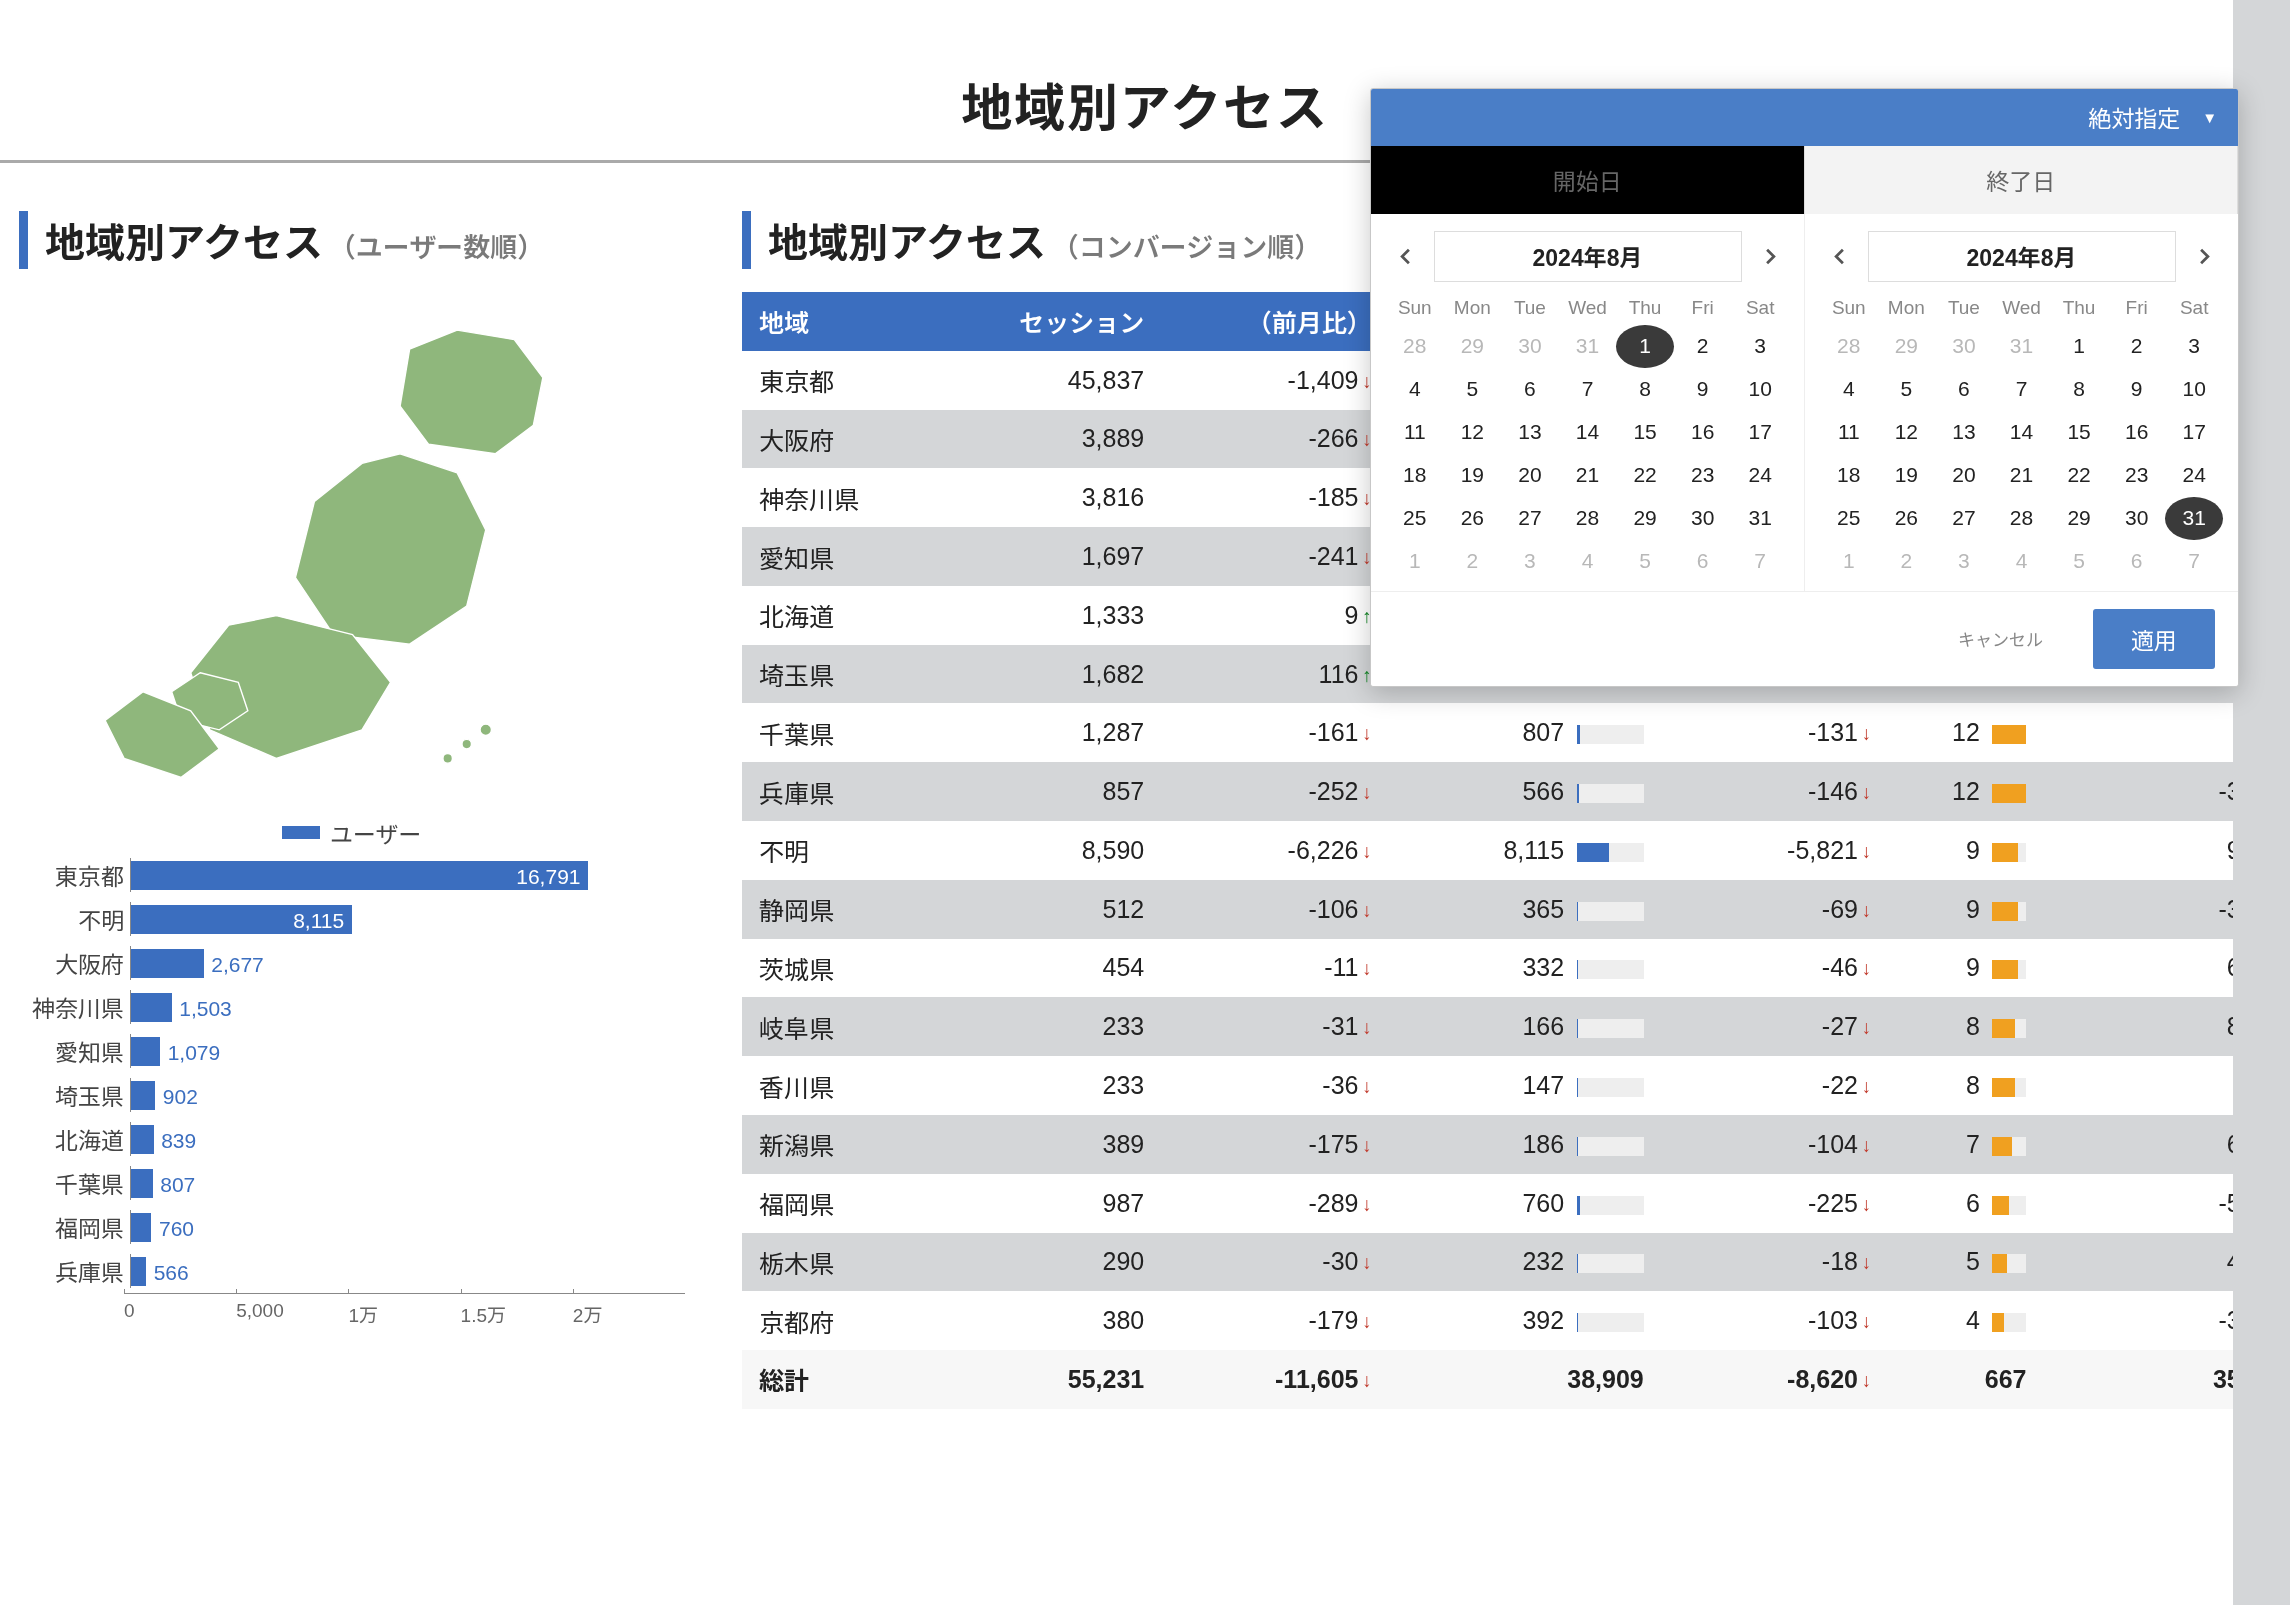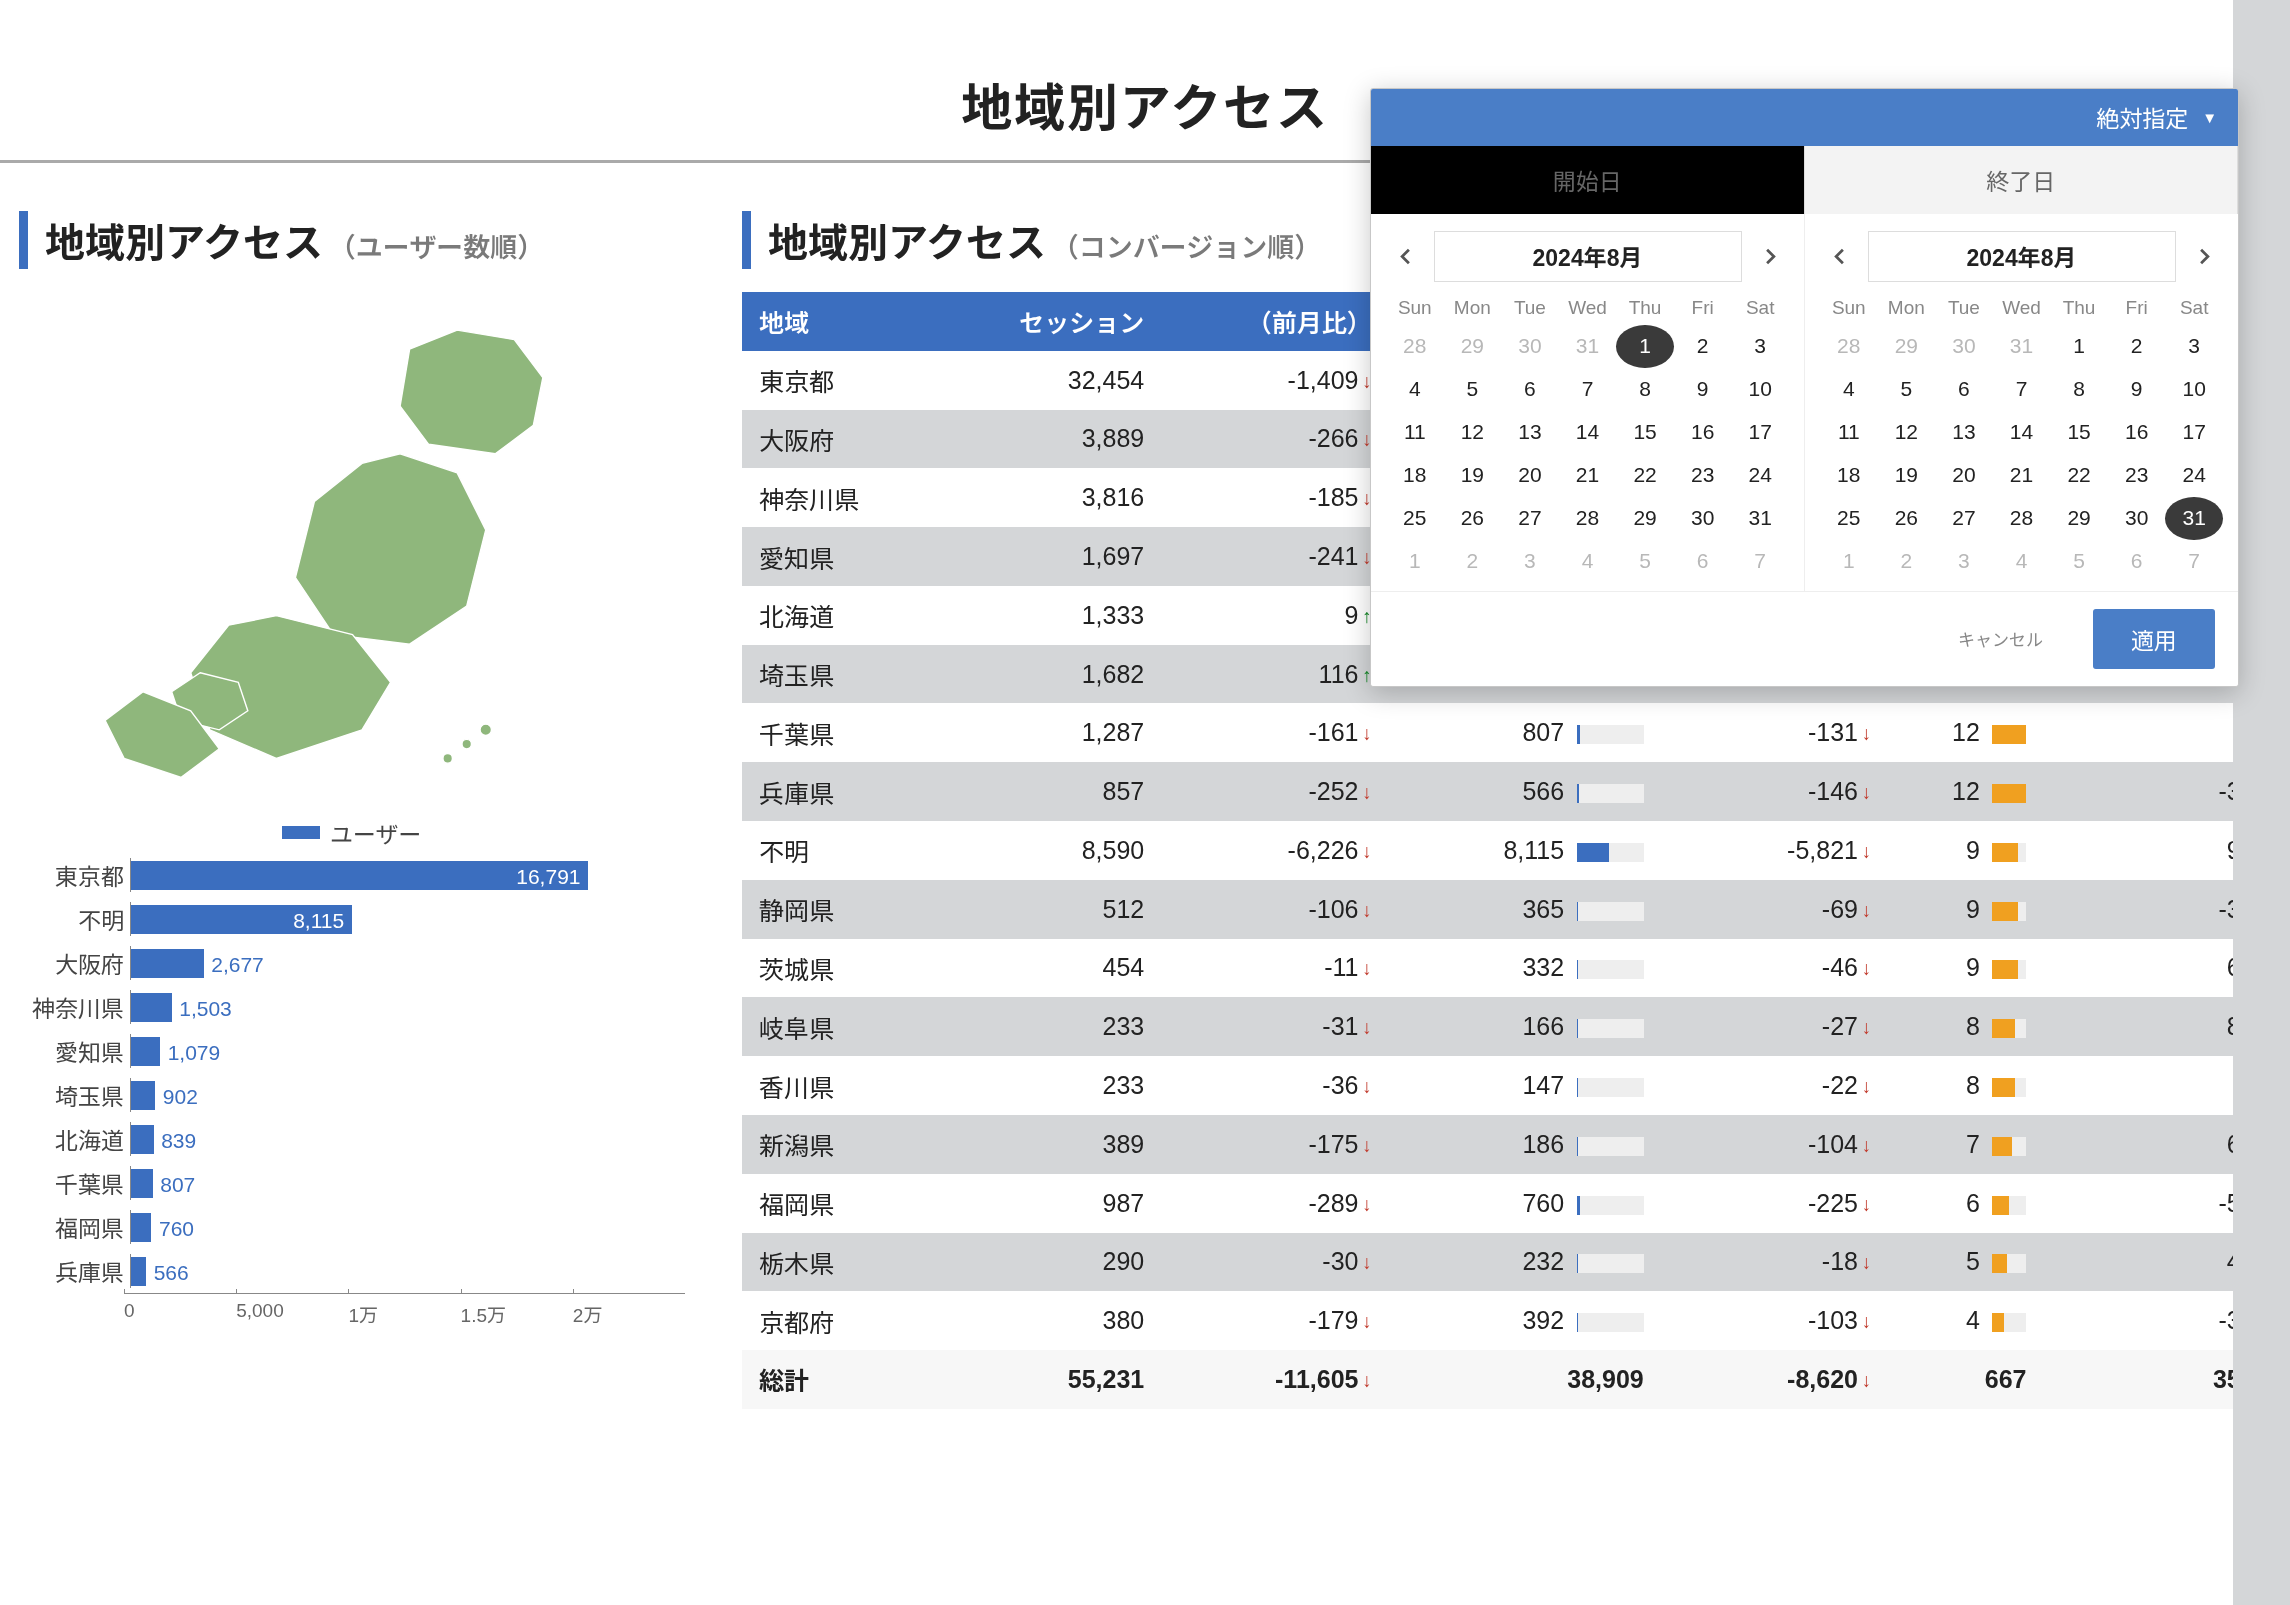--- a/index.html
+++ b/index.html
@@ -44,21 +44,21 @@
   .ubar{display:inline-block;width:67px;height:19px;background:#eee;vertical-align:middle;margin-left:5.7px;position:relative;}
   .ubar .fill{position:absolute;left:0;top:0;height:100%;background:#3b6ebf;}
   .cbar{display:inline-block;width:34px;height:19px;background:#eee;vertical-align:middle;margin-left:5.7px;position:relative;}
   .cbar .fill{position:absolute;left:0;top:0;height:100%;background:#f0a020;}
   tfoot td{font-weight:700;background:#f7f7f7;}
   
   .right-gutter{position:absolute;top:0;right:0;width:57px;height:1605px;background:#d4d6d8;}
   
   .popover{position:absolute;top:88px;right:51px;width:867px;background:#fff;border:1px solid #c7c7c7;box-shadow:0 5.7px 27px rgba(0,0,0,0.22);border-radius:2.9px;overflow:hidden;z-index:10;}
   .popover-header{background:#4a7ec7;color:#fff;display:flex;justify-content:flex-end;align-items:center;padding:11.4px 21px;}
-  .popover-header .mode{font-size:23px;cursor:pointer;display:flex;align-items:center;gap:14px;margin-left:48px;}
+  .popover-header .mode{font-size:23px;cursor:pointer;display:flex;align-items:center;gap:22px;margin-left:48px;}
   .popover-header .caret{font-size:15px;}
   .tabs{display:flex;}
   .tab{flex:1;text-align:center;font-size:23px;color:#666;padding:17px 0;background:#f3f3f3;border-right:1px solid #ddd;}
   .tab.active{background:#000000;}
   .calendars{display:flex;}
   .cal{flex:1;padding:11.4px 15px 7.6px;}
   .cal:first-child{border-right:1px solid #eee;}
   .cal-head{display:flex;align-items:center;justify-content:space-between;margin:5.7px 0 9.5px;}
   .cal-head .nav-btn{width:38px;height:38px;display:flex;align-items:center;justify-content:center;cursor:pointer;color:#555;}
   .cal-head .month{flex:1;margin:0 9.5px;border:1px solid #ddd;text-align:center;font-size:23px;font-weight:700;padding:7.6px 0;}
@@ -202,21 +202,21 @@
               <th class="num">（前月比）</th>
               <th class="num">ユーザー</th>
               <th class="num">（前月比）</th>
               <th class="num">CV</th>
               <th class="num">（前月比）</th>
             </tr>
           </thead>
         <tbody id="tbody">
             <tr>
               <td>東京都</td>
-              <td class="num">32,454</td>
+              <td class="num">45,837</td>
               <td class="num"><span class="delta">-1,409<span class="arrow down">↓</span></span></td>
               <td class="num">16,791 <span class="ubar"><span class="fill" style="width:100%"></span></span></td>
               <td class="num"></td>
               <td class="num"></td>
               <td class="num"></td>
             </tr>
             <tr>
               <td>大阪府</td>
               <td class="num">3,889</td>
               <td class="num"><span class="delta">-266<span class="arrow down">↓</span></span></td>

